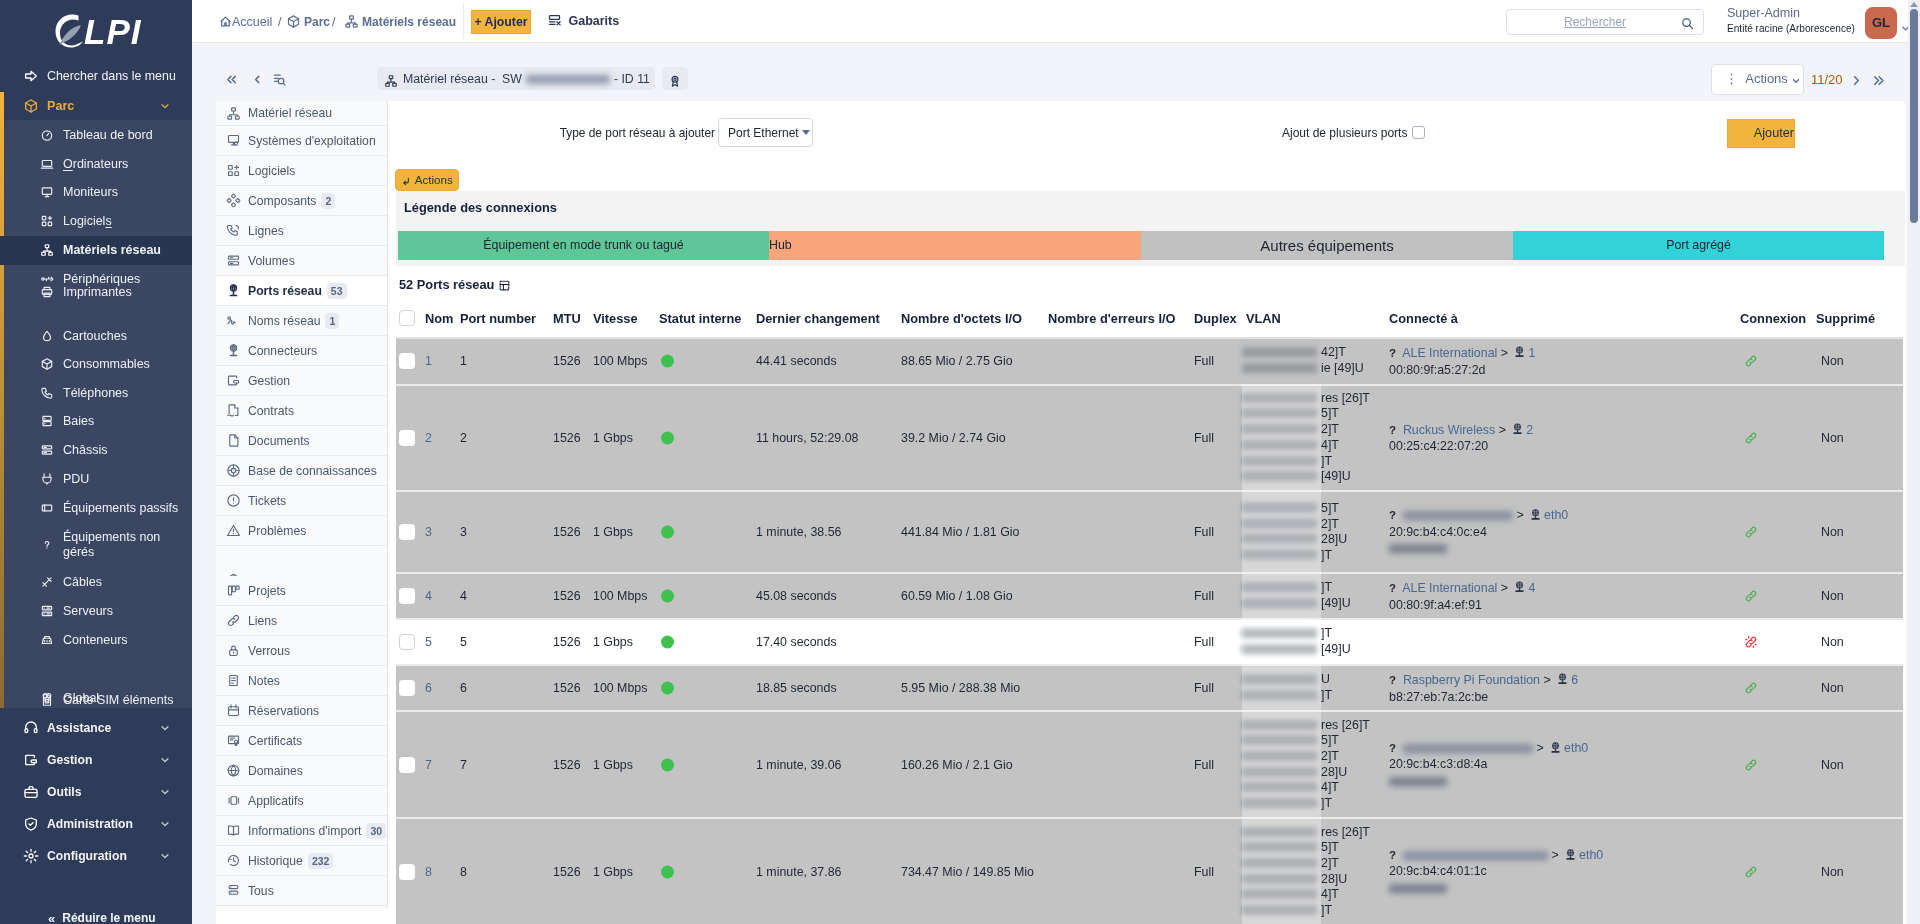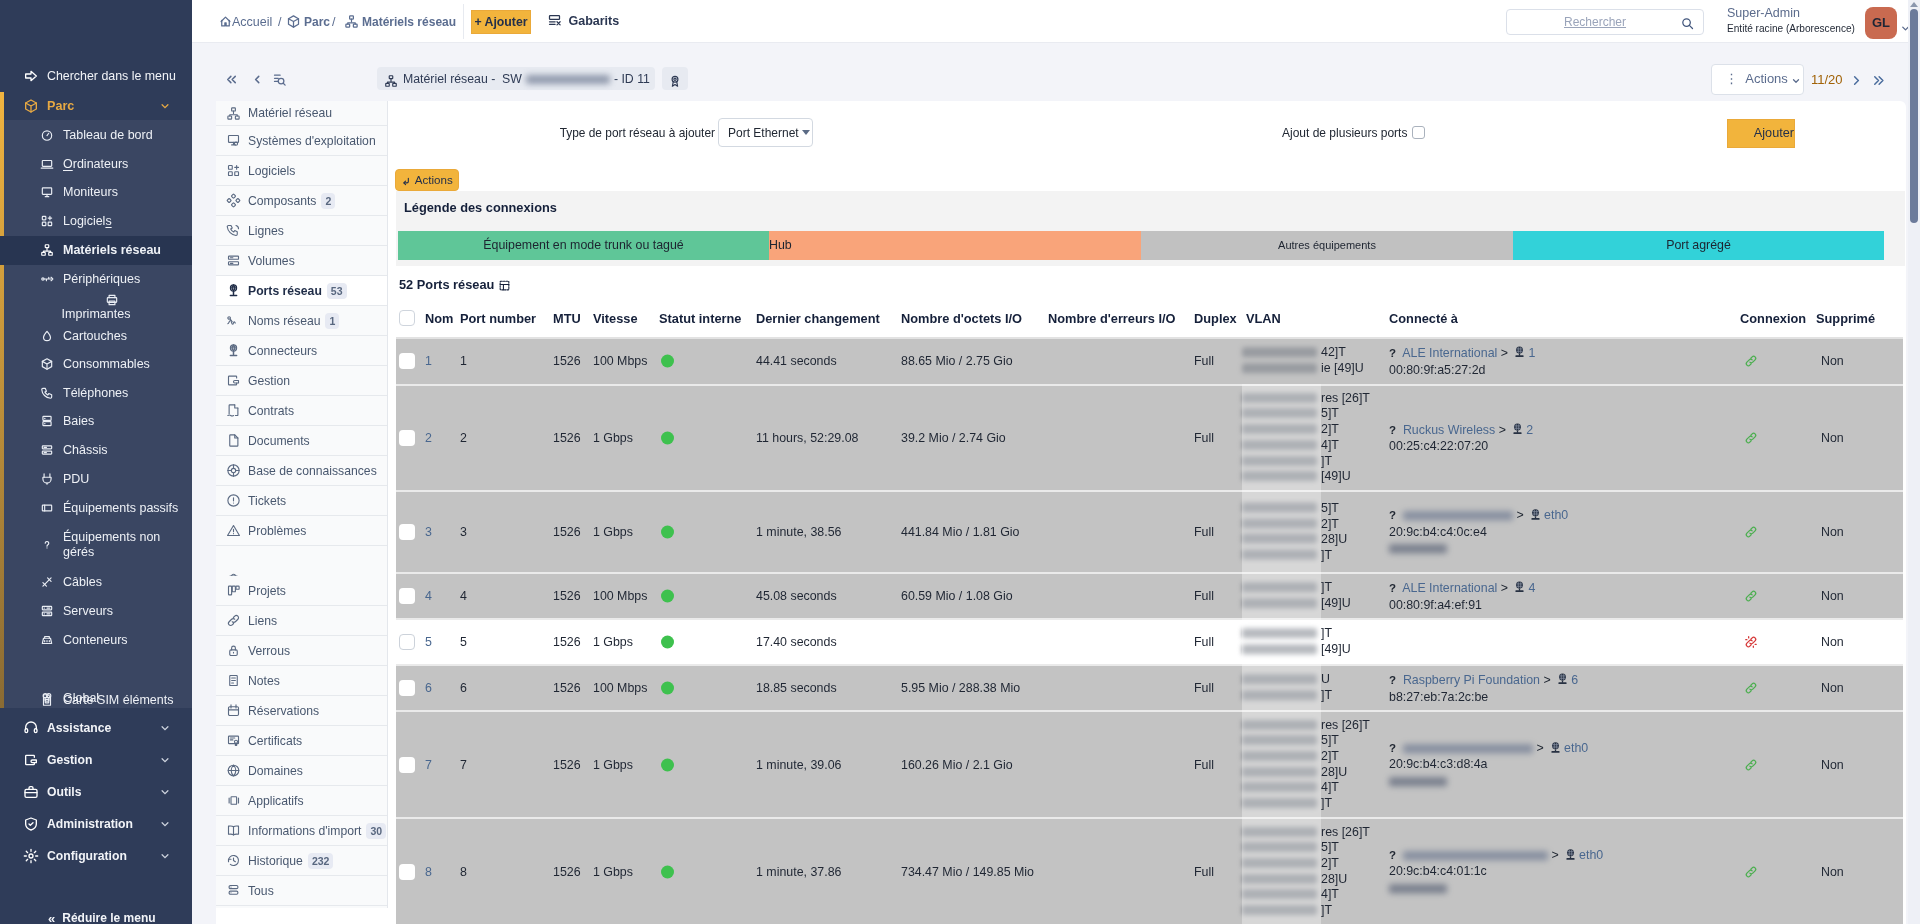--- a/index.html
+++ b/index.html
@@ -37,20 +37,29 @@
 .hdrc { position:absolute; font-size:12.8px; font-weight:bold; color:#15203a; white-space:nowrap; }
 .cb { position:absolute; width:16px; height:16px; background:#fff; border-radius:4px; }
 #sbar-track { position:absolute; left:1908px; top:0; width:12px; height:924px; background:#eef0f6; }
 #sbar-thumb { position:absolute; left:1910px; top:9px; width:8px; height:214px; background:#6c7b9b; border-radius:4px; }
 svg { display:block; }
 .nowrap { white-space:nowrap; }
 </style>
 </head>
 <body>
 <div id="sidebar">
+  <div id="logo">
+    <svg width="150" height="46" viewBox="0 0 150 46" style="margin:0 auto">
+      <g transform="translate(30,0)">
+        <path d="M 27.5 5.5 C 16 1.5 5 9 4.5 20.5 C 4 31 12 38.5 22 37.5 C 26 37 29.5 35 32 31.5 L 24 35 C 15 37 8.5 31 9 22 C 9.5 12.5 19 7 27.5 10.5 Z" fill="#fff"></path>
+        <path d="M 30 15 C 20 17 13.5 24 8.5 34.5 C 17 31 24 26 28.5 18.5 Z" fill="#98a1b3"></path>
+        <text x="33" y="34" font-size="35" font-weight="bold" font-style="italic" fill="#fff" font-family="Liberation Sans" letter-spacing="1">LPI</text>
+      </g>
+    </svg>
+  </div>
   <div class="sb-item" style="top:61px;">
     <svg class="ic" viewBox="0 0 24 24" fill="none" stroke="#fff" stroke-width="2" stroke-linecap="round" stroke-linejoin="round">
         <path d="M4 9h8V5l8 7-8 7v-4H4z"></path>
       </svg>
     <span style="font-size:12.4px;">Chercher dans le menu</span>
   </div>
   <div class="sb-item" style="top:92px;height:28px;color:#e7a943;font-weight:bold;">
     <svg class="ic" viewBox="0 0 24 24" fill="none" stroke="#e7a943" stroke-width="2" stroke-linecap="round" stroke-linejoin="round">
         <path d="M12 3l8 4.5v9L12 21l-8-4.5v-9z"></path>
         <path d="M12 12l8-4.5M12 12v9M12 12L4 7.5"></path>
@@ -104,21 +113,21 @@
         <span>Matériels réseau</span>
       </div>
 <div class="sub-item" style="top:265px;height:28px;">
         <svg class="ic" viewBox="0 0 24 24" fill="none" stroke="#e9edf4" stroke-width="2" stroke-linecap="round" stroke-linejoin="round">
           <circle cx="5" cy="12" r="2"></circle>
           <path d="M7 12h12M15 9v3M11 15v-3"></path>
           <path d="M19 9l3 3-3 3"></path>
         </svg>
         <span>Périphériques</span>
       </div>
-<div class="sub-item" style="top:293px;height:28px;flex-direction:column;">
+<div class="sub-item" style="top:278px;height:28px;">
         <svg class="ic" viewBox="0 0 24 24" fill="none" stroke="#e9edf4" stroke-width="2" stroke-linecap="round" stroke-linejoin="round">
           <path d="M7 8V4h10v4"></path>
           <rect x="4" y="8" width="16" height="8" rx="1"></rect>
           <rect x="7" y="14" width="10" height="6"></rect>
         </svg>
         <span>Imprimantes</span>
       </div>
 <div class="sub-item" style="top:322px;height:28px;">
         <svg class="ic" viewBox="0 0 24 24" fill="none" stroke="#e9edf4" stroke-width="2" stroke-linecap="round" stroke-linejoin="round">
           <path d="M12 4c3 4 6 7 6 10a6 6 0 0 1-12 0c0-3 3-6 6-10z"></path>
@@ -576,21 +585,21 @@
 <div class="abs" style="left:1196px;top:25px;width:13px;height:13px;border:1px solid #aab2bd;border-radius:3px;background:#fff;"></div>
 <div class="abs btn-warn" style="left:1511px;top:18px;width:68px;height:29px;font-size:12.7px;text-align:right;line-height:27px;">Ajouter</div>
 <div class="abs btn-warn" style="left:179px;top:68px;width:64px;height:22px;font-size:11.6px;text-align:center;line-height:20px;border-radius:4px;"><svg width="11" height="11" viewBox="0 0 24 24" fill="none" stroke="#24304a" stroke-width="2.4" stroke-linecap="round" stroke-linejoin="round" style="display:inline-block;vertical-align:-3px;">
           <path d="M16 5v7a3 3 0 0 1-3 3H7"></path>
           <path d="M10 11l-4 4 4 4"></path>
         </svg> Actions</div>
 <div class="abs" style="left:180px;top:90px;width:1509px;height:75px;background:#f3f3f3;"></div>
 <div class="abs" style="left:188px;top:99px;font-size:12.8px;font-weight:bold;color:#15203a;">Légende des connexions</div>
 <div class="abs" style="left:182px;top:130px;width:371px;height:29px;background:#5fc698;font-size:12.4px;color:#1d2430;text-align:center;line-height:29px;">Équipement en mode trunk ou tagué</div>
 <div class="abs" style="left:553px;top:130px;width:372px;height:29px;background:#f9a47a;font-size:12.4px;color:#1d2430;line-height:29px;">Hub</div>
-<div class="abs" style="left:925px;top:130px;width:372px;height:29px;background:#c1c1c1;font-size:11px;color:#1d2430;text-align:center;line-height:29px;">Autres équipements</div>
+<div class="abs" style="left:925px;top:130px;width:372px;height:29px;background:#c1c1c1;font-size:15px;color:#1d2430;text-align:center;line-height:29px;">Autres équipements</div>
 <div class="abs" style="left:1297px;top:130px;width:371px;height:29px;background:#32d2d9;font-size:12.4px;color:#1d2430;text-align:center;line-height:29px;">Port agrégé</div>
 <div class="abs" style="left:183px;top:176px;font-size:12.8px;font-weight:bold;color:#15203a;">52 Ports réseau <svg width="13" height="13" viewBox="0 0 24 24" fill="none" stroke="#15203a" stroke-width="2" stroke-linecap="round" stroke-linejoin="round" style="display:inline-block;vertical-align:-3px;">
           <rect x="4" y="4" width="16" height="16" rx="1" stroke-dasharray="3 2"></rect>
           <path d="M4 10h16M10 10v10"></path>
         </svg></div>
 <div id="ptable">
 <div class="abs" style="top:0;left:0;width:1507px;height:36px;background:#fff;">
           <span class="cb" style="left:3px;top:10px;border:1px solid #cfd5dd;"></span>
           <div class="hdrc" style="left:29px;top:11px;">Nom</div>
           <div class="hdrc" style="left:64px;top:11px;">Port number</div>

